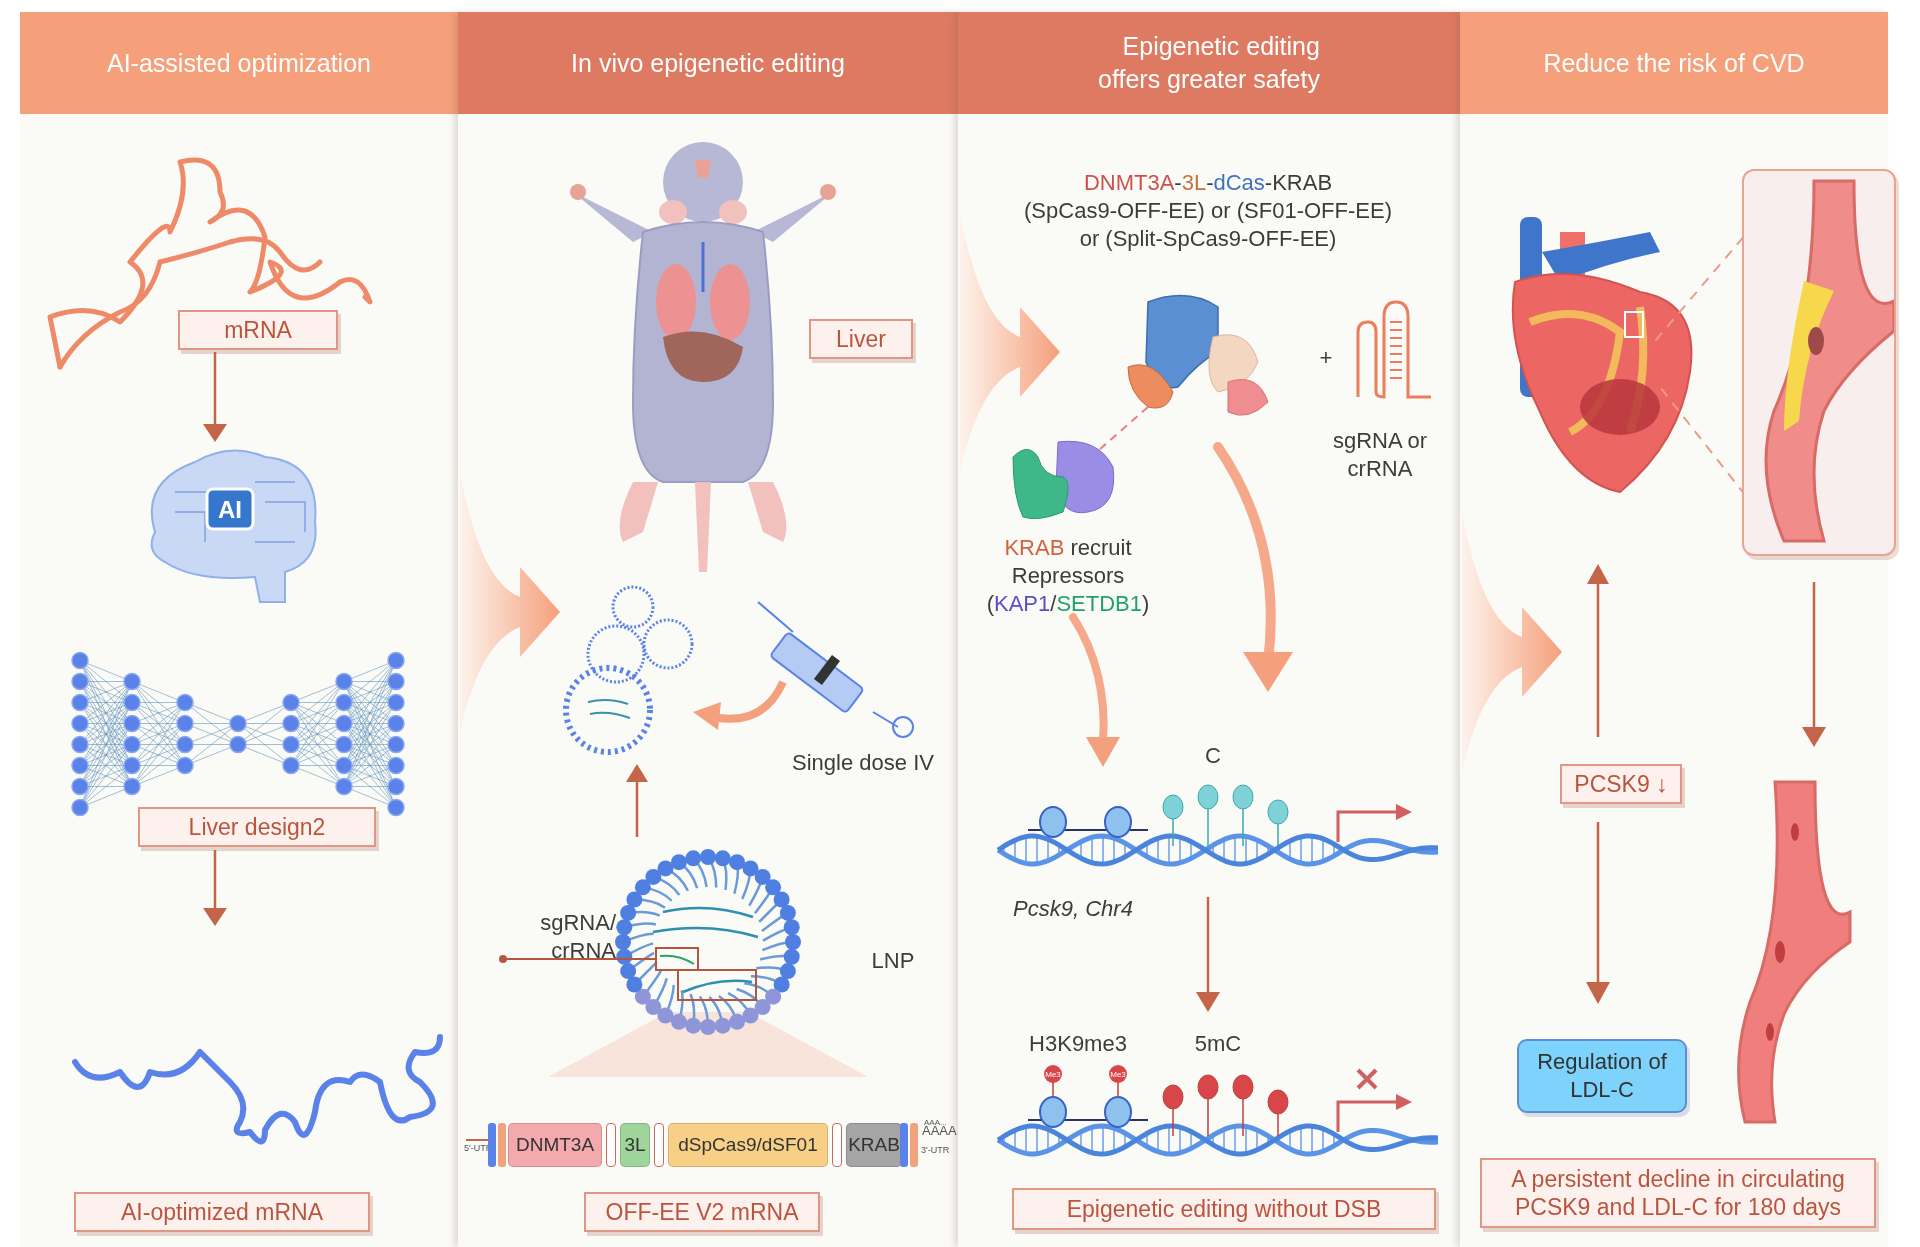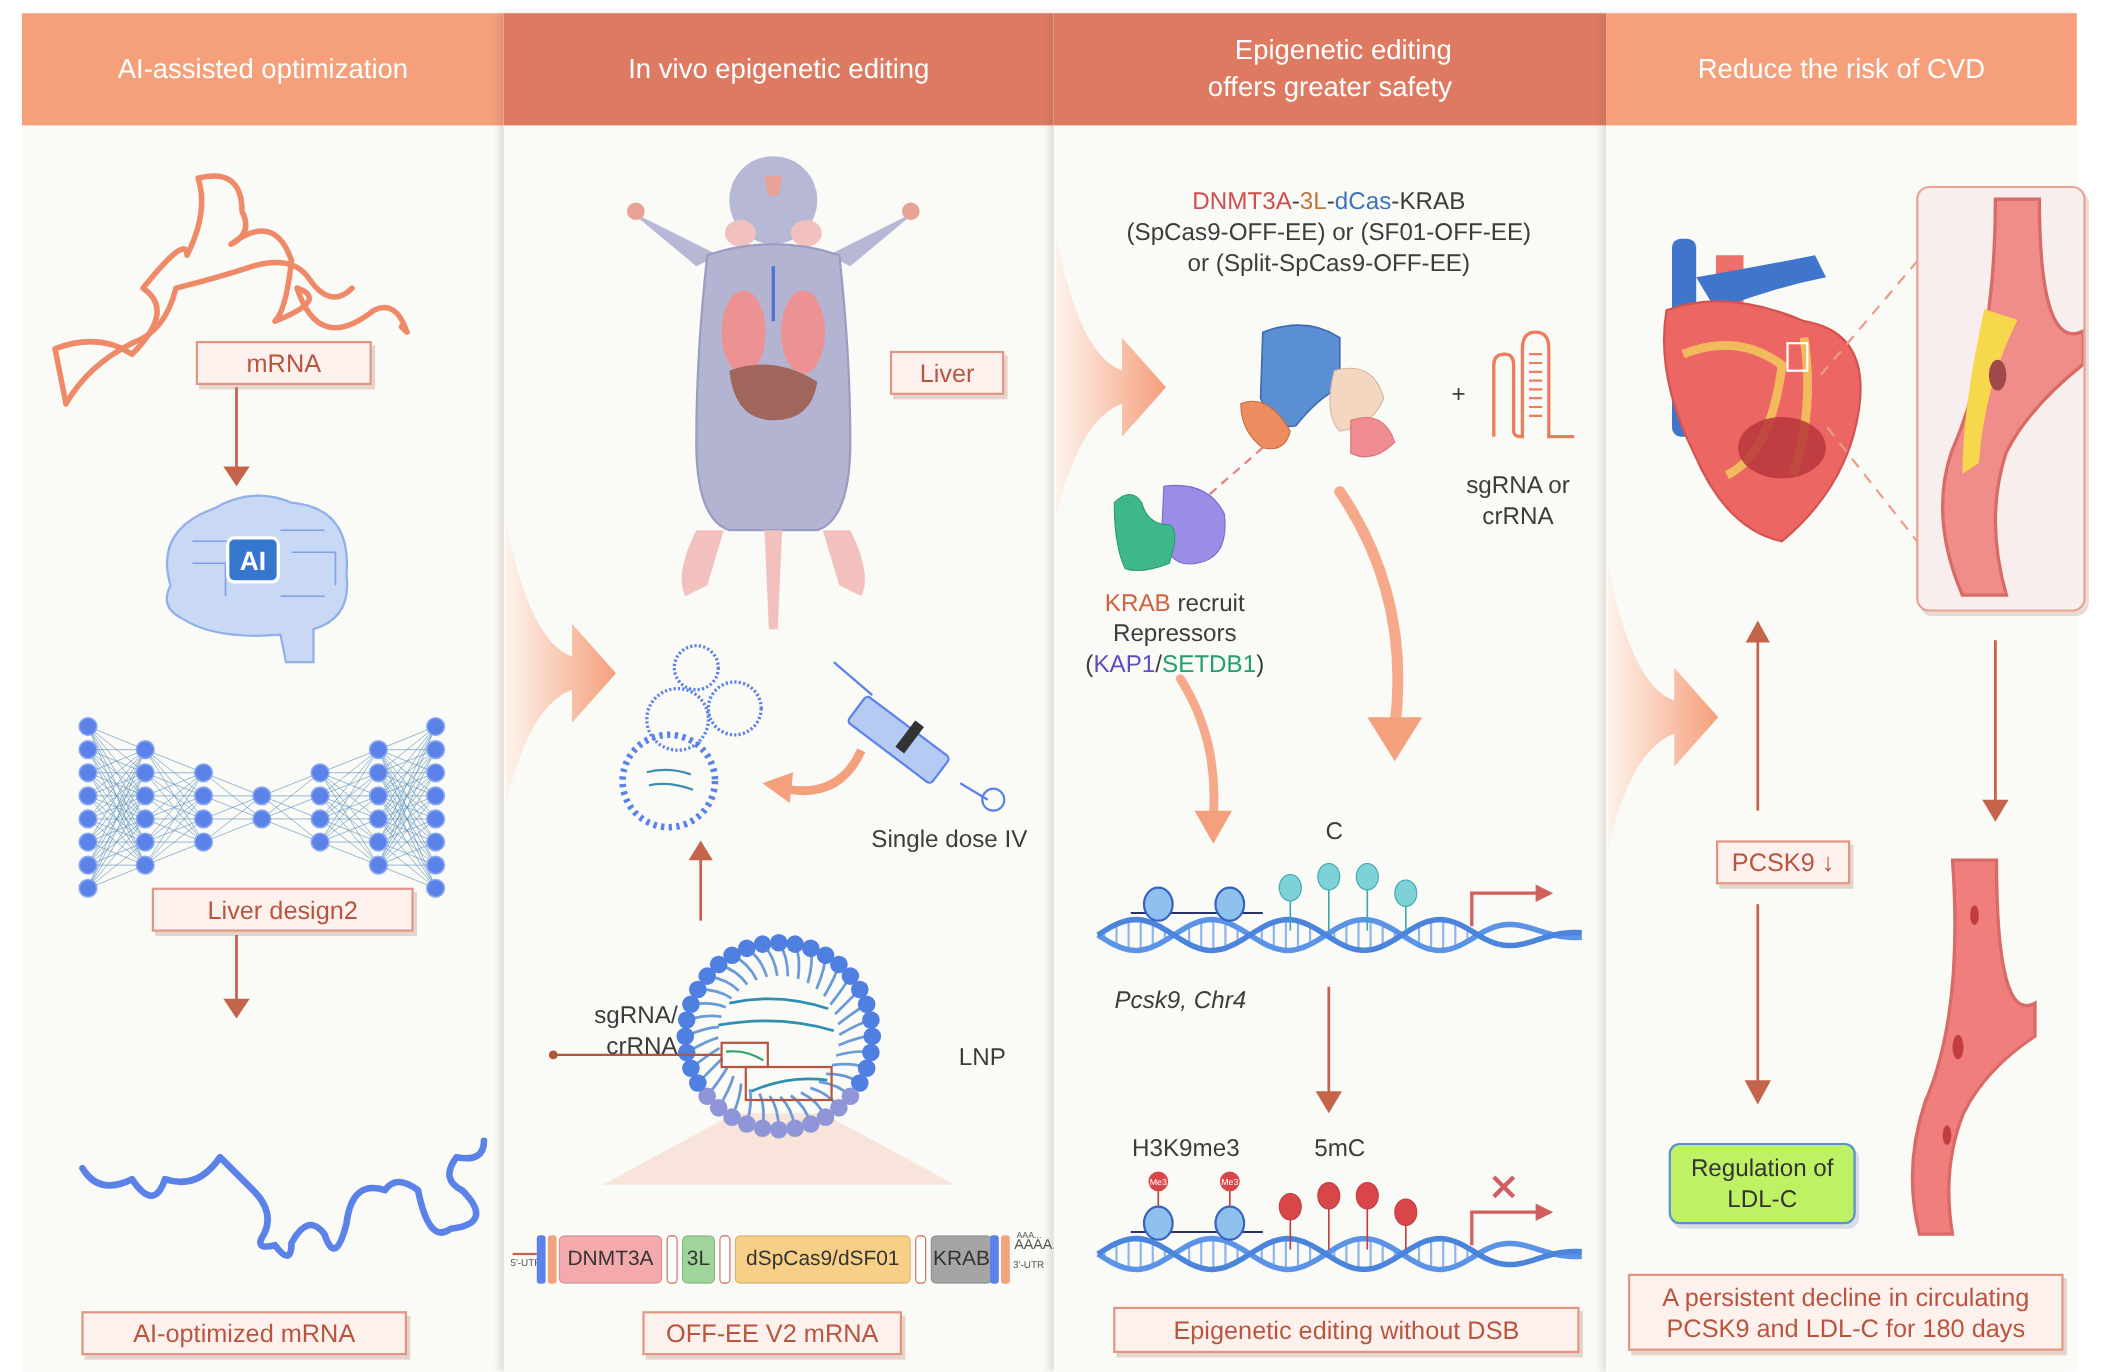--- a/index.html
+++ b/index.html
@@ -638,21 +638,21 @@
 
     <div class="pill" style="left:100px;top:752px;width:118px;height:36px;">
       <span>PCSK9</span>&nbsp;<span>↓</span>
     </div>
 
     <svg style="left:123px;top:810px" width="30" height="190">
       <line x1="15" y1="0" x2="15" y2="165" stroke="#c4654a" stroke-width="2.5"></line>
       <polygon points="3,160 27,160 15,182" fill="#c4654a"></polygon>
     </svg>
 
-    <div style="position:absolute;left:57px;top:1027px;width:166px;height:70px;background:#bef264;border:2px solid #5d8ed3;border-radius:10px;
+    <div style="position:absolute;left:57px;top:1027px;width:166px;height:70px;background:#7dd3fc;border:2px solid #5d8ed3;border-radius:10px;
                 color:#333;font-size:22px;line-height:28px;text-align:center;white-space:pre-line;display:flex;align-items:center;justify-content:center;box-shadow:3px 4px 0 rgba(140,160,190,0.3);">Regulation of
 LDL-C</div>
 
     <svg style="left:255px;top:760px" width="150" height="360">
       <path d="M60,10 Q70,150 35,230 Q15,290 30,350 L60,350 Q50,290 70,240 Q90,200 135,170 L135,140 Q100,160 100,10 Z" fill="#f07e7c" stroke="#d86b66" stroke-width="3"></path>
       <ellipse cx="80" cy="60" rx="4" ry="9" fill="#c23d3f"></ellipse>
       <ellipse cx="65" cy="180" rx="5" ry="11" fill="#c23d3f"></ellipse>
       <ellipse cx="55" cy="260" rx="4" ry="9" fill="#c23d3f"></ellipse>
     </svg>
 

